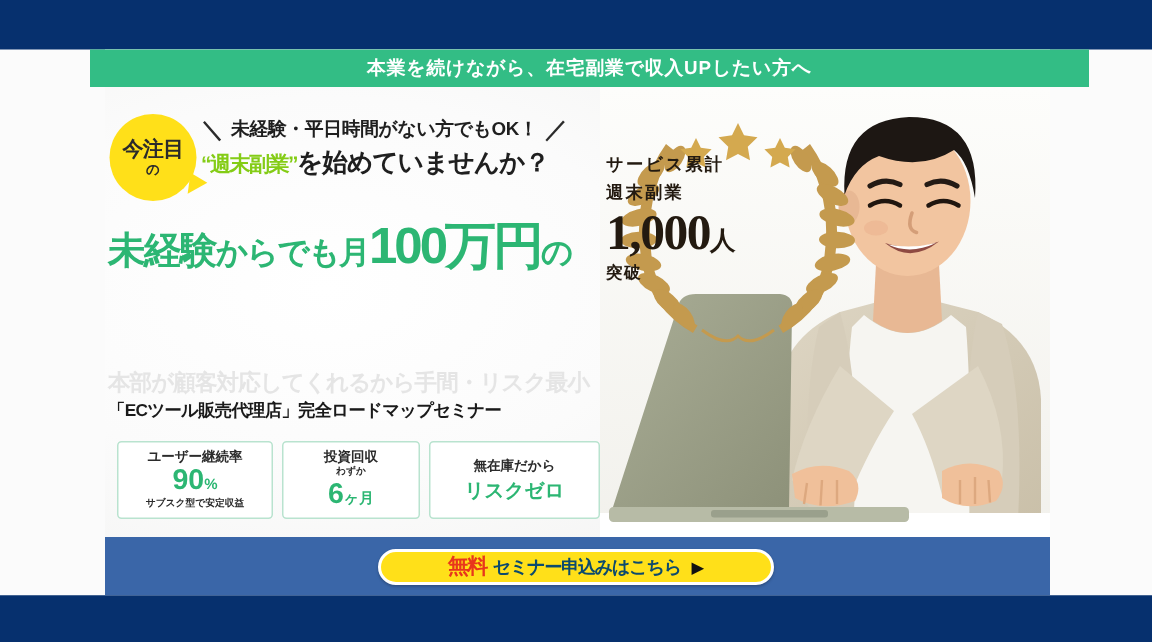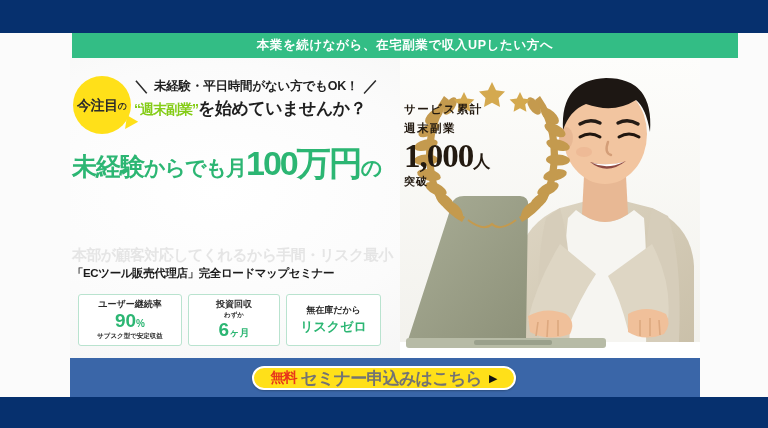--- a/index.html
+++ b/index.html
@@ -25,34 +25,34 @@
     background:radial-gradient(ellipse at 35% 45%, #ffffff 0%, #fbfbfb 55%, #f4f4f3 100%);
   }
 
   
   .topbar{
     position:absolute; left:0; top:0; width:768px; height:33px; background:#06306e;
   }
 
   
   .ribbon{
-    position:absolute; left:72px; top:33px; width:666px; height:25px;
+    position:absolute; left:60px; top:33px; width:666px; height:25px;
     background:#33bd85;
     display:flex; align-items:center; justify-content:center;
   }
   .ribbon span{
     color:#ffffff; font-size:12.5px; font-weight:bold; letter-spacing:.6px;
     white-space:nowrap;
   }
 
   
   .badge{
     position:absolute; left:73px; top:76px; width:58px; height:58px;
     background:#ffe019; border-radius:50%;
-    display:flex; flex-direction:row; align-items:center; justify-content:center;
+    display:flex; flex-direction:column; align-items:center; justify-content:center;
     line-height:1;
   }
   .badge .b1{ font-size:14px; font-weight:bold; color:#2b2b2b; letter-spacing:-.4px; }
   .badge .b2{ font-size:9px; font-weight:bold; color:#2b2b2b; margin-top:3px; }
   .badge-tail{
     position:absolute; left:126px; top:116px; width:0; height:0;
     border-left:12px solid #ffe019;
     border-top:5px solid transparent;
     border-bottom:9px solid transparent;
     transform:rotate(8deg);
@@ -98,21 +98,21 @@
 
   
   .boxes{ position:absolute; left:78px; top:294px; display:flex; gap:6px; }
   .fbox{
     width:104px; height:52px; background:#ffffff;
     border:1px solid #b9e3cf; border-radius:3px;
     display:flex; flex-direction:column; align-items:center; justify-content:center;
     line-height:1.05;
   }
   .fbox.b2{ width:92px; }
-  .fbox.b3{ width:95px; }
+  .fbox.b3{ width:114px; }
   .fbox .t{ font-size:9px; font-weight:bold; color:#2b2b2b; }
   .fbox .tiny{ font-size:6.5px; font-weight:bold; color:#2b2b2b; margin-top:2px; }
   .fbox .v{ font-size:19px; font-weight:bold; color:#2cb673; margin-top:1px; }
   .fbox .v .u{ font-size:10px; }
   .fbox .v2{ font-size:13px; font-weight:bold; color:#2cb673; margin-top:4px; }
   .fbox .foot{ font-size:6.5px; font-weight:bold; color:#2b2b2b; margin-top:2px; }
 
   
   .emblem{ position:absolute; left:404px; top:72px; width:176px; height:160px; }
   .emblem svg{ position:absolute; left:0; top:0; }
@@ -134,21 +134,21 @@
     position:absolute; left:70px; top:358px; width:630px; height:39px;
     background:#3a66a8;
   }
   .cta{
     position:absolute; left:252px; top:366px; width:264px; height:24px;
     background:#ffe019; border:2px solid #ffffff; border-radius:13px;
     display:flex; align-items:center; justify-content:center; gap:4px;
     box-shadow:0 1px 2px rgba(0,0,0,.25);
   }
   .cta .free{ font-size:14px; font-weight:bold; color:#e8361c; letter-spacing:-1px; }
-  .cta .lbl{ font-size:17px; font-weight:bold; color:#737373; letter-spacing:-.8px; }
+  .cta .lbl{ font-size:12px; font-weight:bold; color:#0c4a6e; letter-spacing:-.8px; }
   .cta .arw{ font-size:11px; color:#111; margin-left:3px; }
 
   
   .bottombar{
     position:absolute; left:0; top:397px; width:768px; height:31px; background:#06306e;
   }
 </style>
 </head>
 <body>
 

